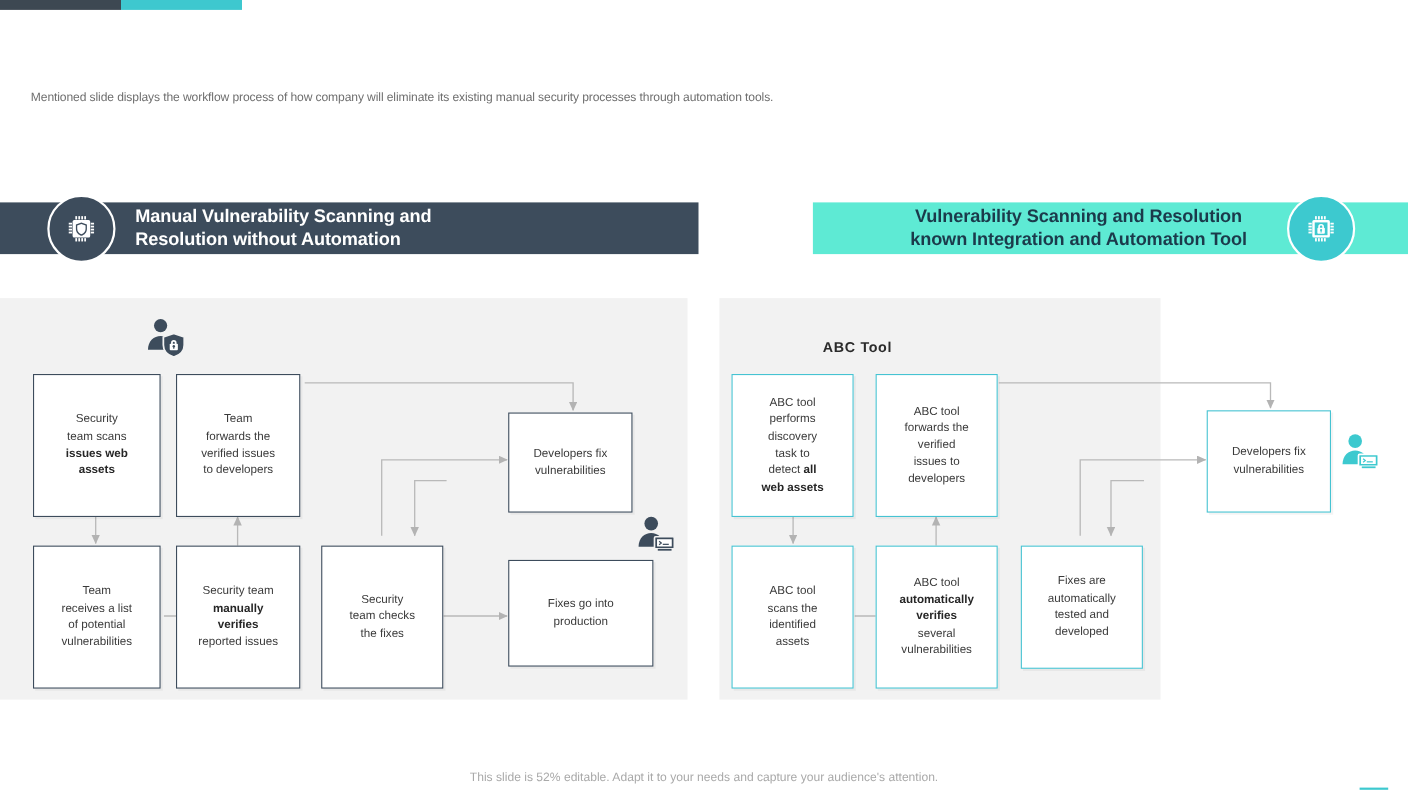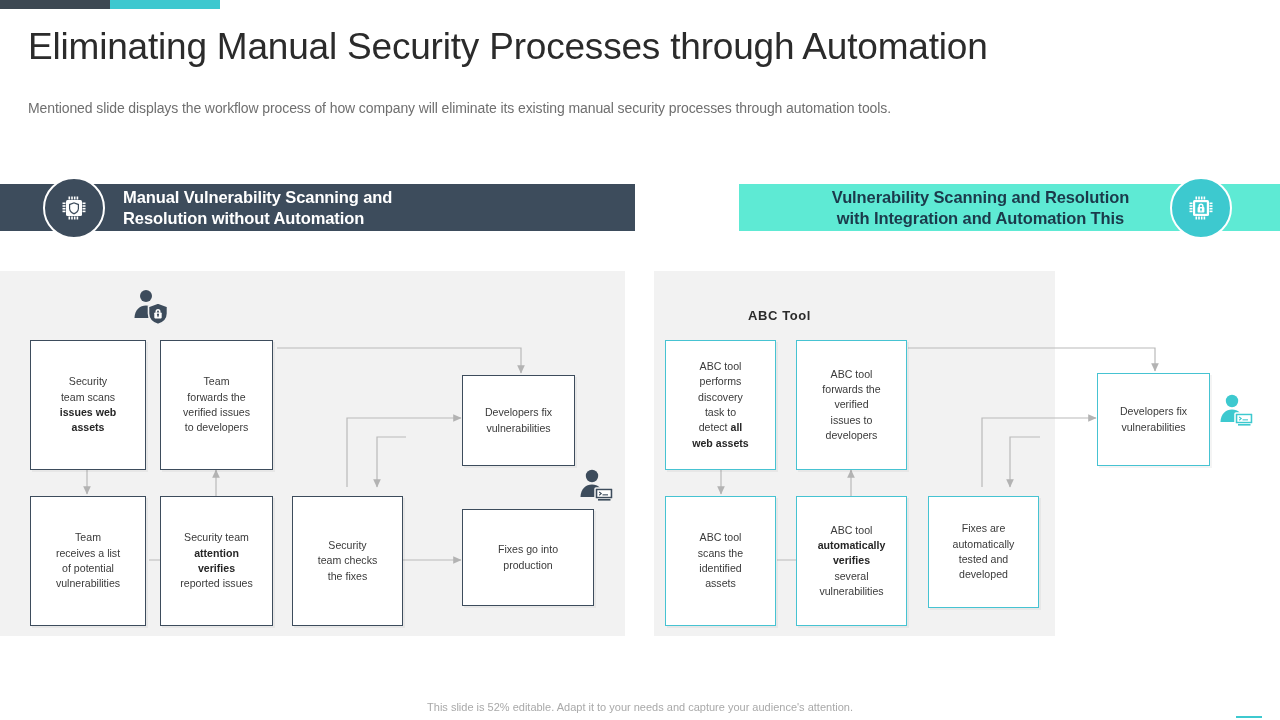--- a/index.html
+++ b/index.html
@@ -16,22 +16,22 @@
   .topbar-dark { left: 0; width: 110px; background: #3d4852; }
   .topbar-teal { left: 110px; width: 110px; background: #3ec8cf; }
 
   
   .title {
     position: absolute; left: 28px; top: 26px;
     font-size: 37px; font-weight: 400; color: #2b2b2b;
     letter-spacing: -0.2px; white-space: nowrap;
   }
   .subtitle {
-    position: absolute; left: 28px; top: 100px;
-    font-size: 14px; color: #6f6f6f; letter-spacing: -0.1px;
+    position: absolute; left: 28px; top: 83px;
+    font-size: 11px; color: #6f6f6f; letter-spacing: -0.1px;
     white-space: nowrap;
   }
 
   
   .banner { position: absolute; height: 47px; display: flex; align-items: center; }
   .banner-left  { left: 0;    top: 184px; width: 635px; background: #3d4c5c; }
   .banner-right { left: 739px; top: 184px; width: 541px; background: #5eead4; }
 
   .banner-title {
     font-size: 16.5px; font-weight: bold; line-height: 1.25;
@@ -82,21 +82,20 @@
   .footer-accent { position: absolute; right: 18px; top: 716px; width: 26px; height: 2px; background: #3dc9cf; }
 </style>
 </head>
 <body>
 
 <div class="slide">
 
   <div class="topbar topbar-dark"></div>
   <div class="topbar topbar-teal"></div>
 
-  <div class="title">Eliminating Manual Security Processes through Automation</div>
   <div class="subtitle">Mentioned slide displays the workflow process of how company will eliminate its existing manual security processes through automation tools.</div>
 
   <div class="banner banner-left">
     <div class="banner-title">
       <span>Manual Vulnerability Scanning and</span><br>
       <span>Resolution without Automation</span>
     </div>
   </div>
 
   <div class="badge-circle badge-left">
@@ -123,21 +122,21 @@
         </g>
         <path d="M17 11.3 l5 1.8 v4.1 c0 3.1 -2.2 5.3 -5 6.2 c-2.8 -0.9 -5 -3.1 -5 -6.2 v-4.1 z" fill="#3d4c5c"></path>
         <path d="M17 12.6 l3.8 1.35 v3.2 c0 2.4 -1.7 4.1 -3.8 4.8 c-2.1 -0.7 -3.8 -2.4 -3.8 -4.8 v-3.2 z" fill="#ffffff"></path>
       </g>
     </svg>
   </div>
 
   <div class="banner banner-right">
     <div class="banner-title">
       <span>Vulnerability Scanning and Resolution</span><br>
-      <span>with Integration and Automation This</span>
+      <span>known Integration and Automation Tool</span>
     </div>
   </div>
 
   <div class="badge-circle badge-right">
     <svg width="34" height="34" viewBox="0 0 34 34">
       <g fill="#ffffff">
         <g>
           <rect x="11.5" y="5.5" width="1.6" height="3"></rect>
             <rect x="14.2" y="5.5" width="1.6" height="3"></rect>
           <rect x="16.9" y="5.5" width="1.6" height="3"></rect>
@@ -200,21 +199,21 @@
   <div class="node node-dark" style="left:160px; top:340px; width:113px; height:130px;">
     <span>Team<br>forwards the<br>verified issues<br>to developers</span>
   </div>
   <div class="node node-dark" style="left:462px; top:375px; width:113px; height:91px;">
     <span>Developers fix<br>vulnerabilities</span>
   </div>
   <div class="node node-dark" style="left:30px;  top:496px; width:116px; height:130px;">
     <span>Team<br>receives a list<br>of potential<br>vulnerabilities</span>
   </div>
   <div class="node node-dark" style="left:160px; top:496px; width:113px; height:130px;">
-    <span>Security team<br><b>attention</b><br><b>verifies</b><br>reported issues</span>
+    <span>Security team<br><b>manually</b><br><b>verifies</b><br>reported issues</span>
   </div>
   <div class="node node-dark" style="left:292px; top:496px; width:111px; height:130px;">
     <span>Security<br>team checks<br>the fixes</span>
   </div>
   <div class="node node-dark" style="left:462px; top:509px; width:132px; height:97px;">
     <span>Fixes go into<br>production</span>
   </div>
 
   <div class="node node-teal" style="left:665px; top:340px; width:111px; height:130px;">
     <span>ABC tool<br>performs<br>discovery<br>task to<br>detect <b>all</b><br><b>web assets</b></span>

